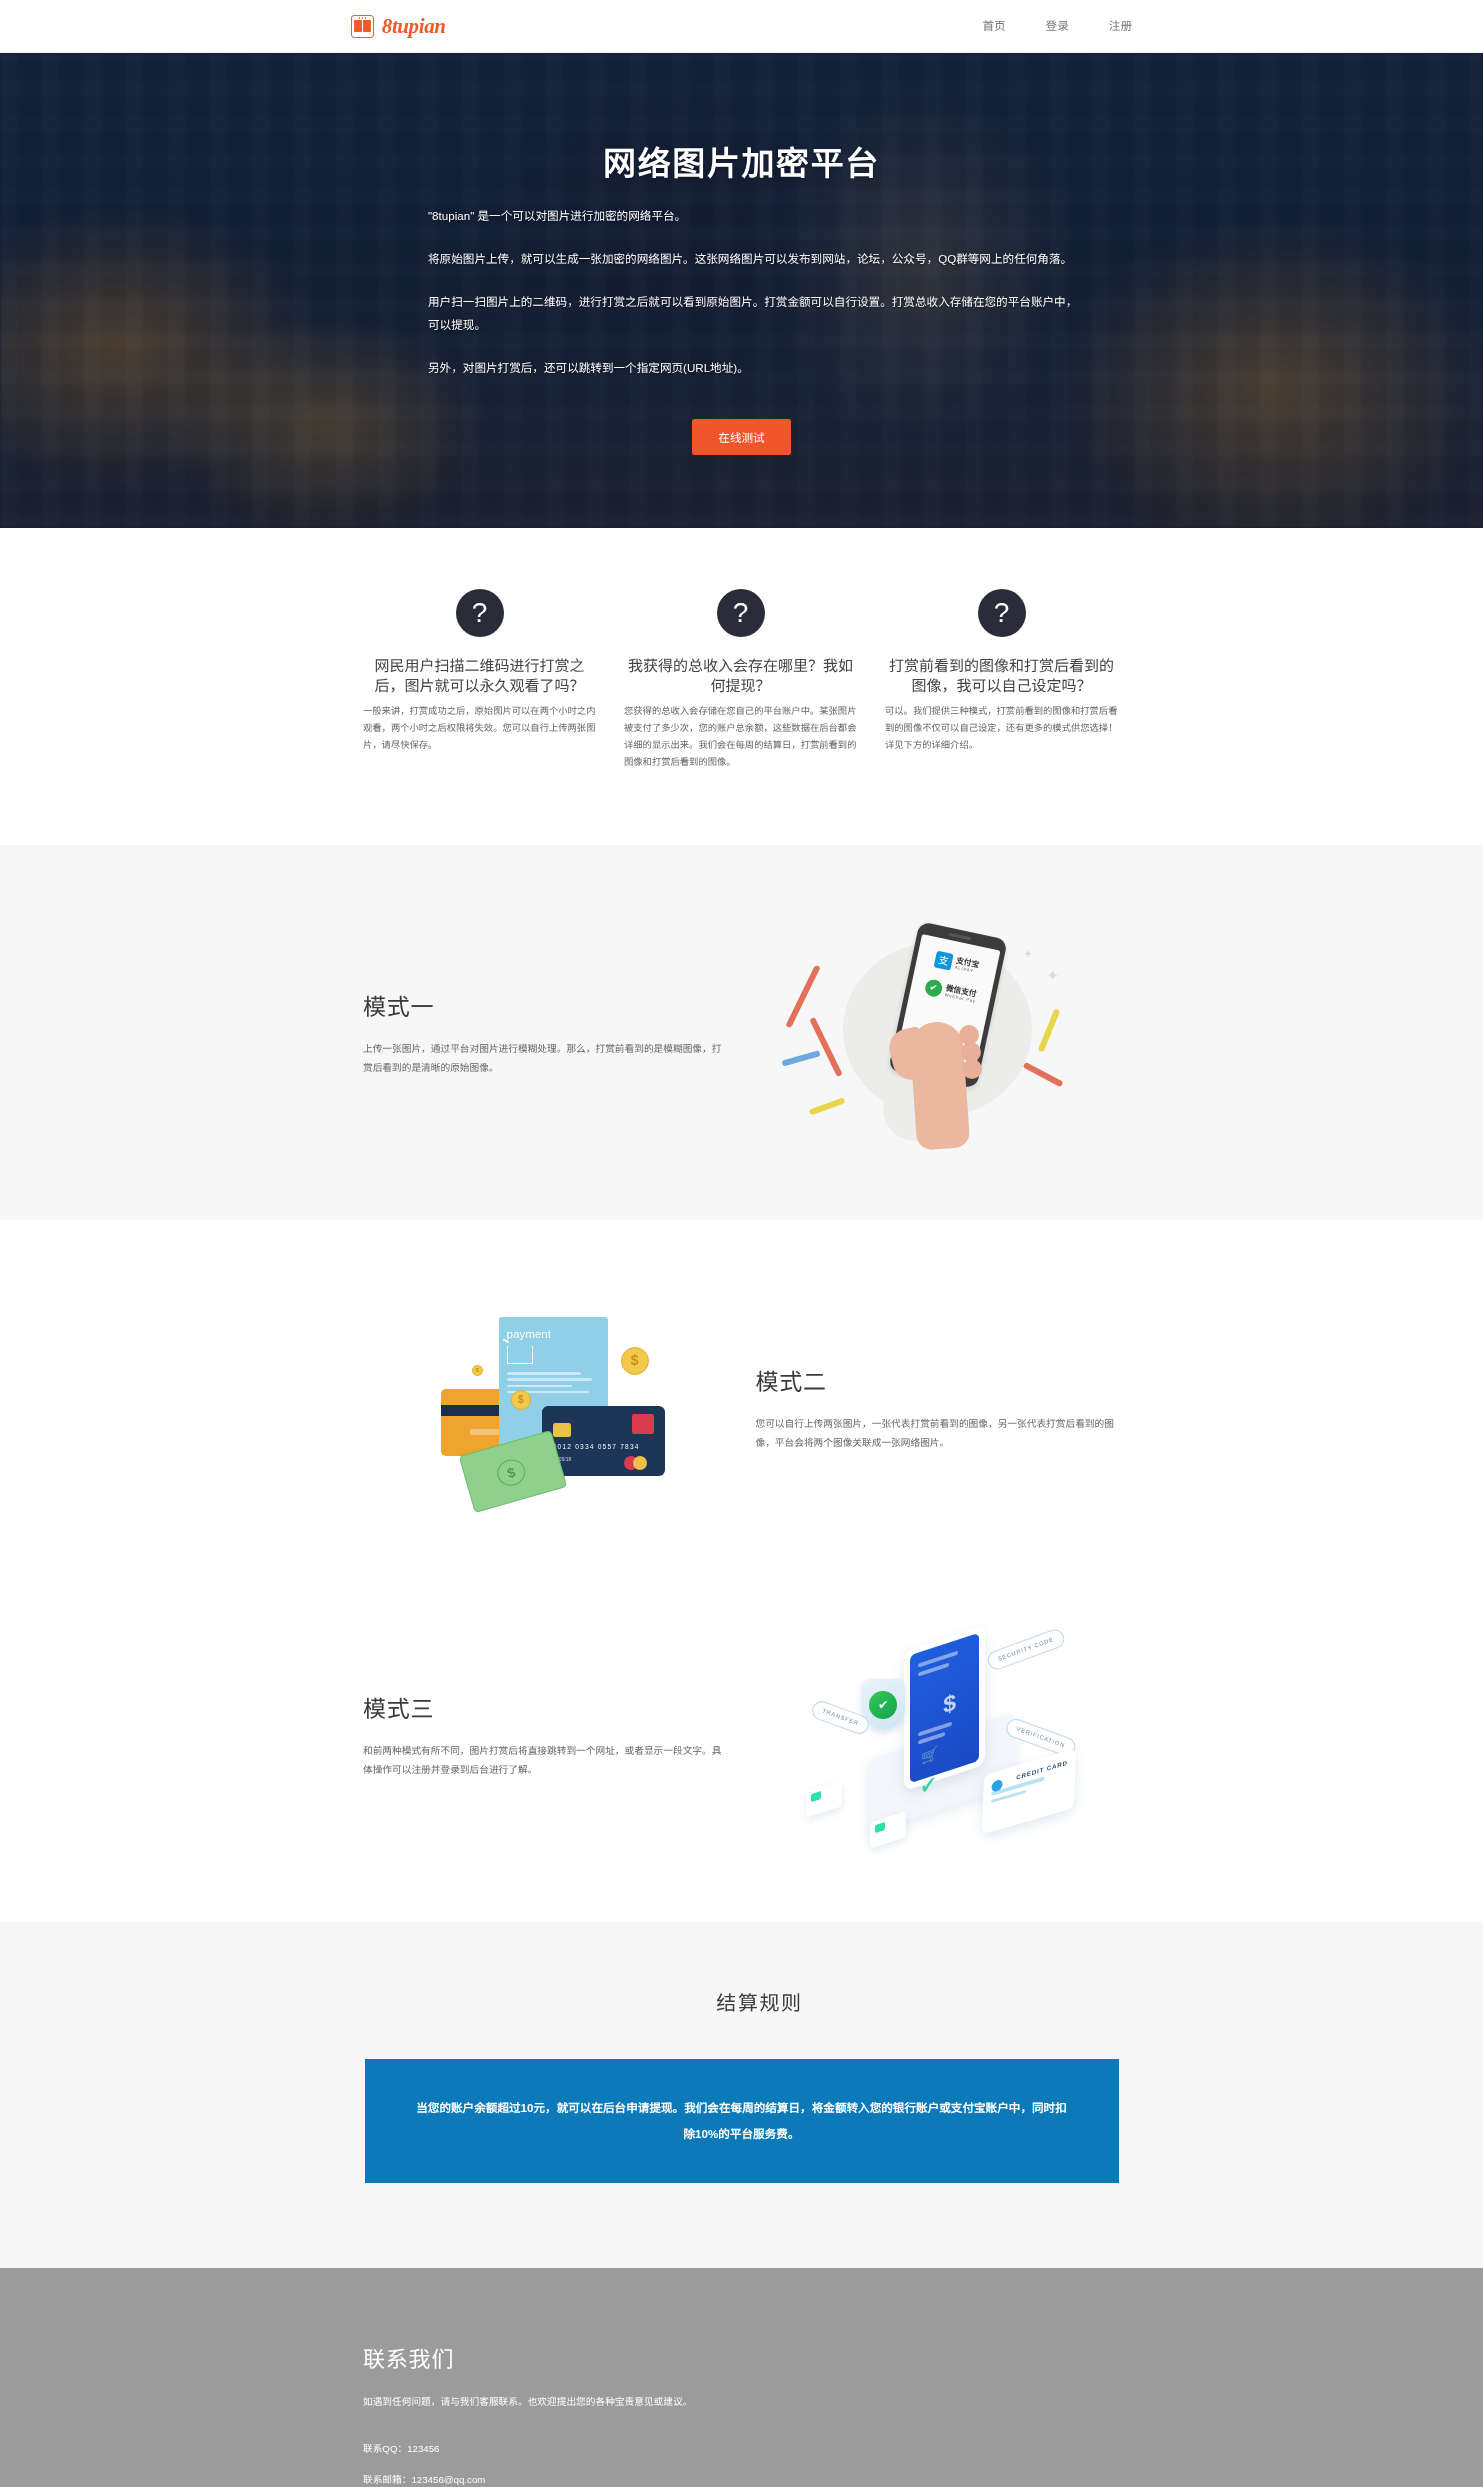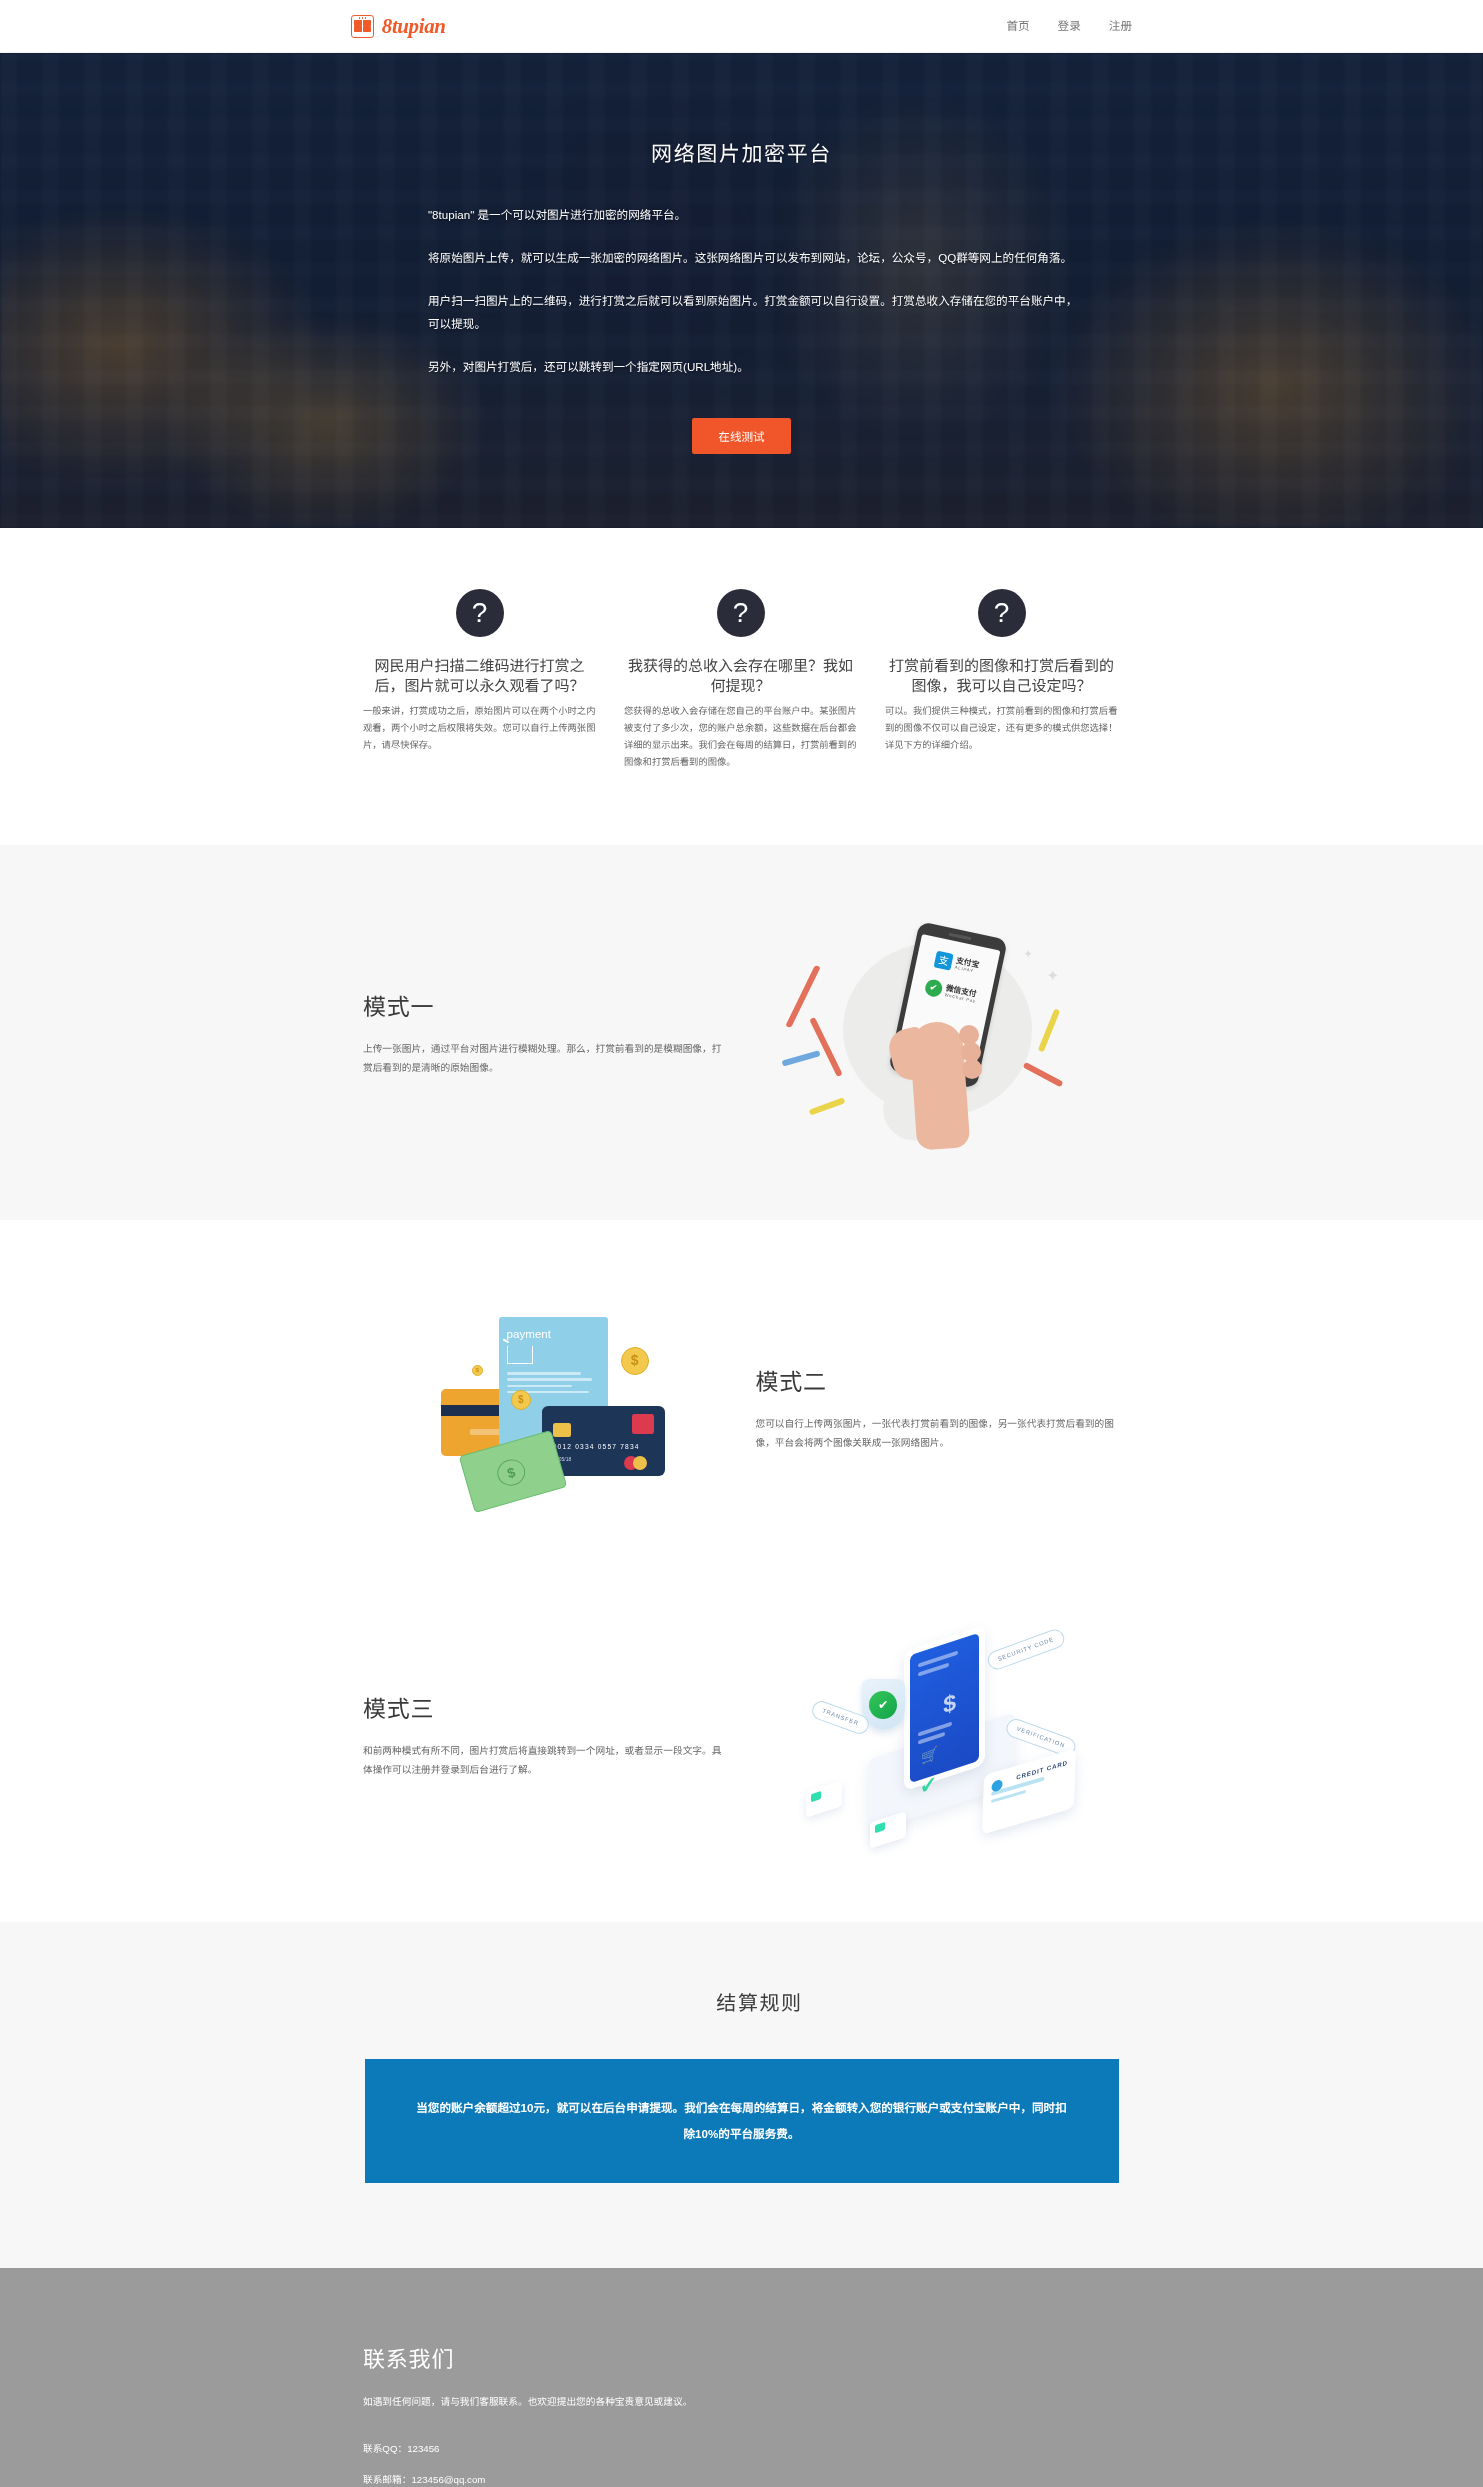--- a/index.html
+++ b/index.html
@@ -62,21 +62,21 @@
     font-style: italic;
     font-weight: bold;
     font-size: 21px;
     color: #ef5a28;
     letter-spacing: -0.4px;
   }
   .nav-links {
     position: absolute;
     right: 351px;
     display: flex;
-    gap: 28px;
+    gap: 40px;
   }
   .nav-links a {
     color: #777;
     text-decoration: none;
     font-size: 11.6px;
     line-height: 15.5px;
   }
 
   
   .hero {
@@ -111,24 +111,24 @@
   .hero-inner {
     position: relative;
     z-index: 3;
     width: 776px;
     margin: 0 auto;
     padding-top: 84px;
     text-align: center;
     color: #fff;
   }
   .hero h1 {
-    font-size: 21px;
-    font-weight: normal;
+    font-size: 33px;
+    font-weight: bold;
     letter-spacing: 1.6px;
-    margin-bottom: 36px;
+    margin-bottom: 19px;
     text-shadow: 0 0.8px 3.1px rgba(0,0,0,.4);
   }
   .hero p {
     font-size: 11.6px;
     line-height: 23px;
     margin: 0 auto 20px;
     max-width: 683px;
     text-align: left;
     padding-left: 28px;
     text-shadow: 0 0.8px 2.3px rgba(0,0,0,.45);

